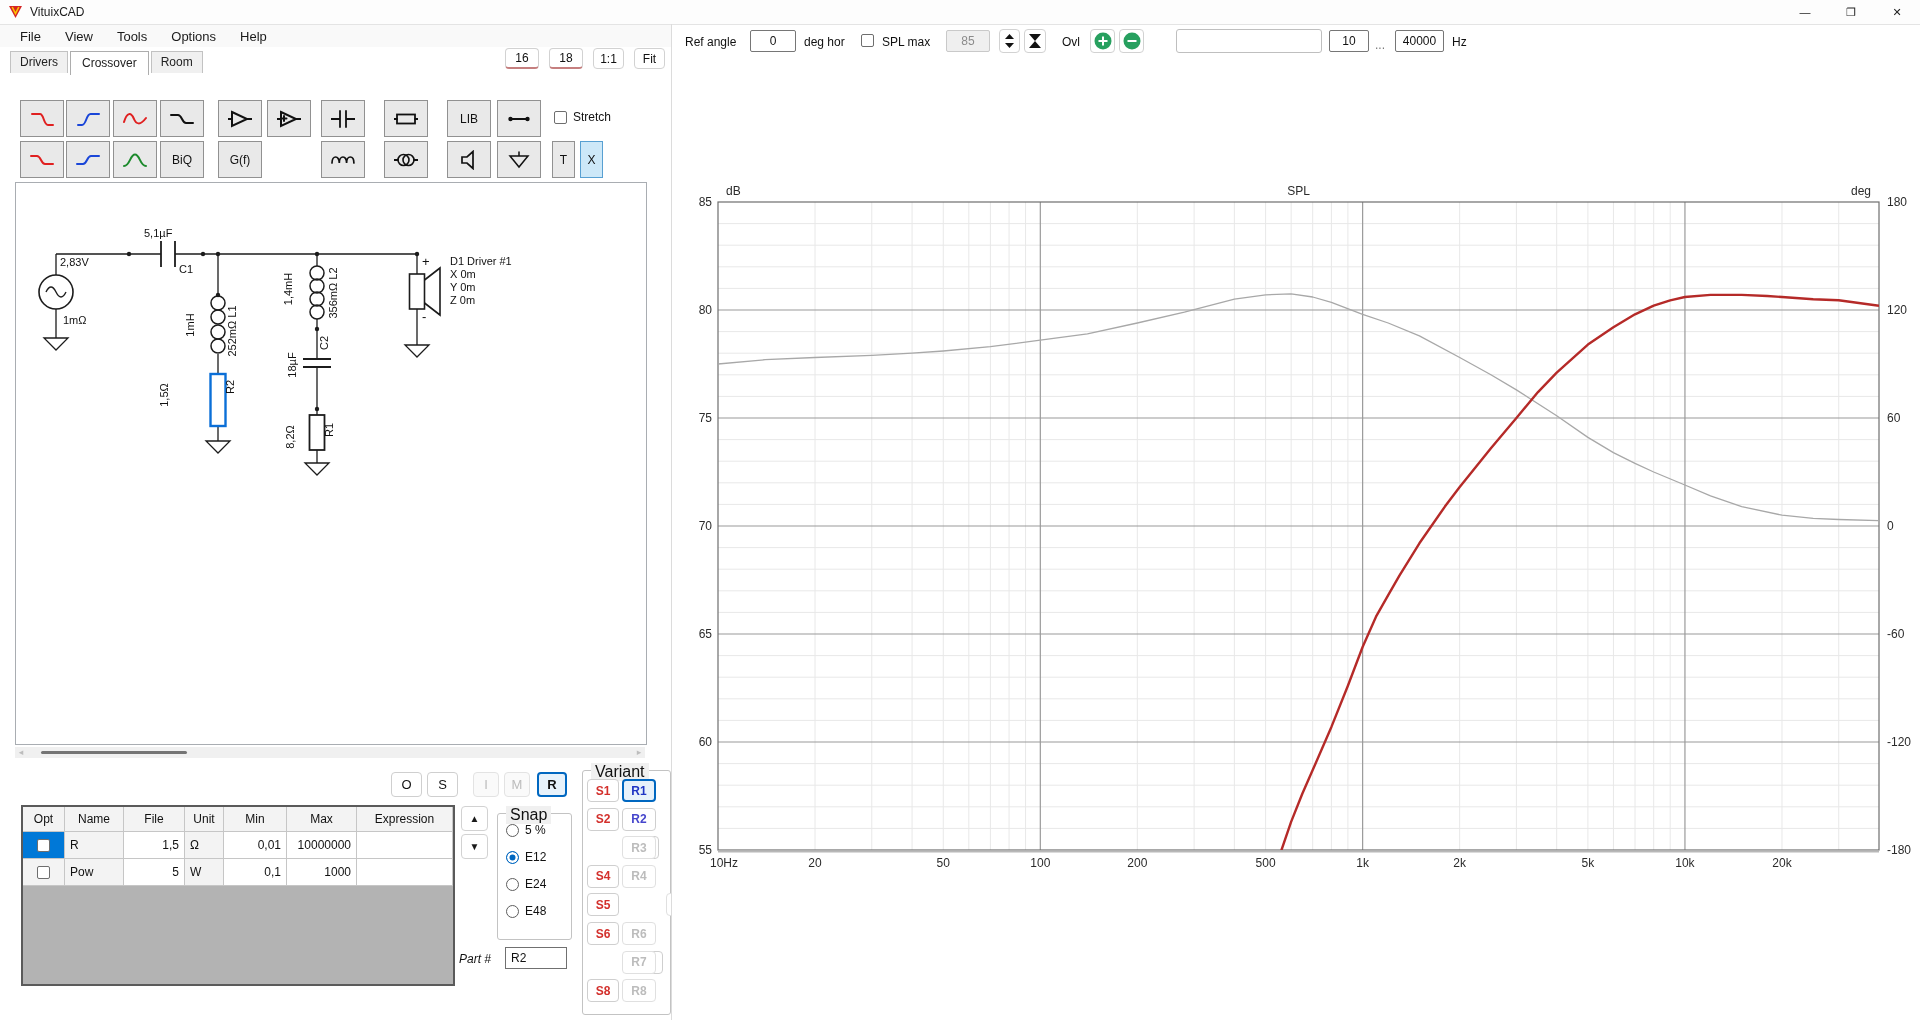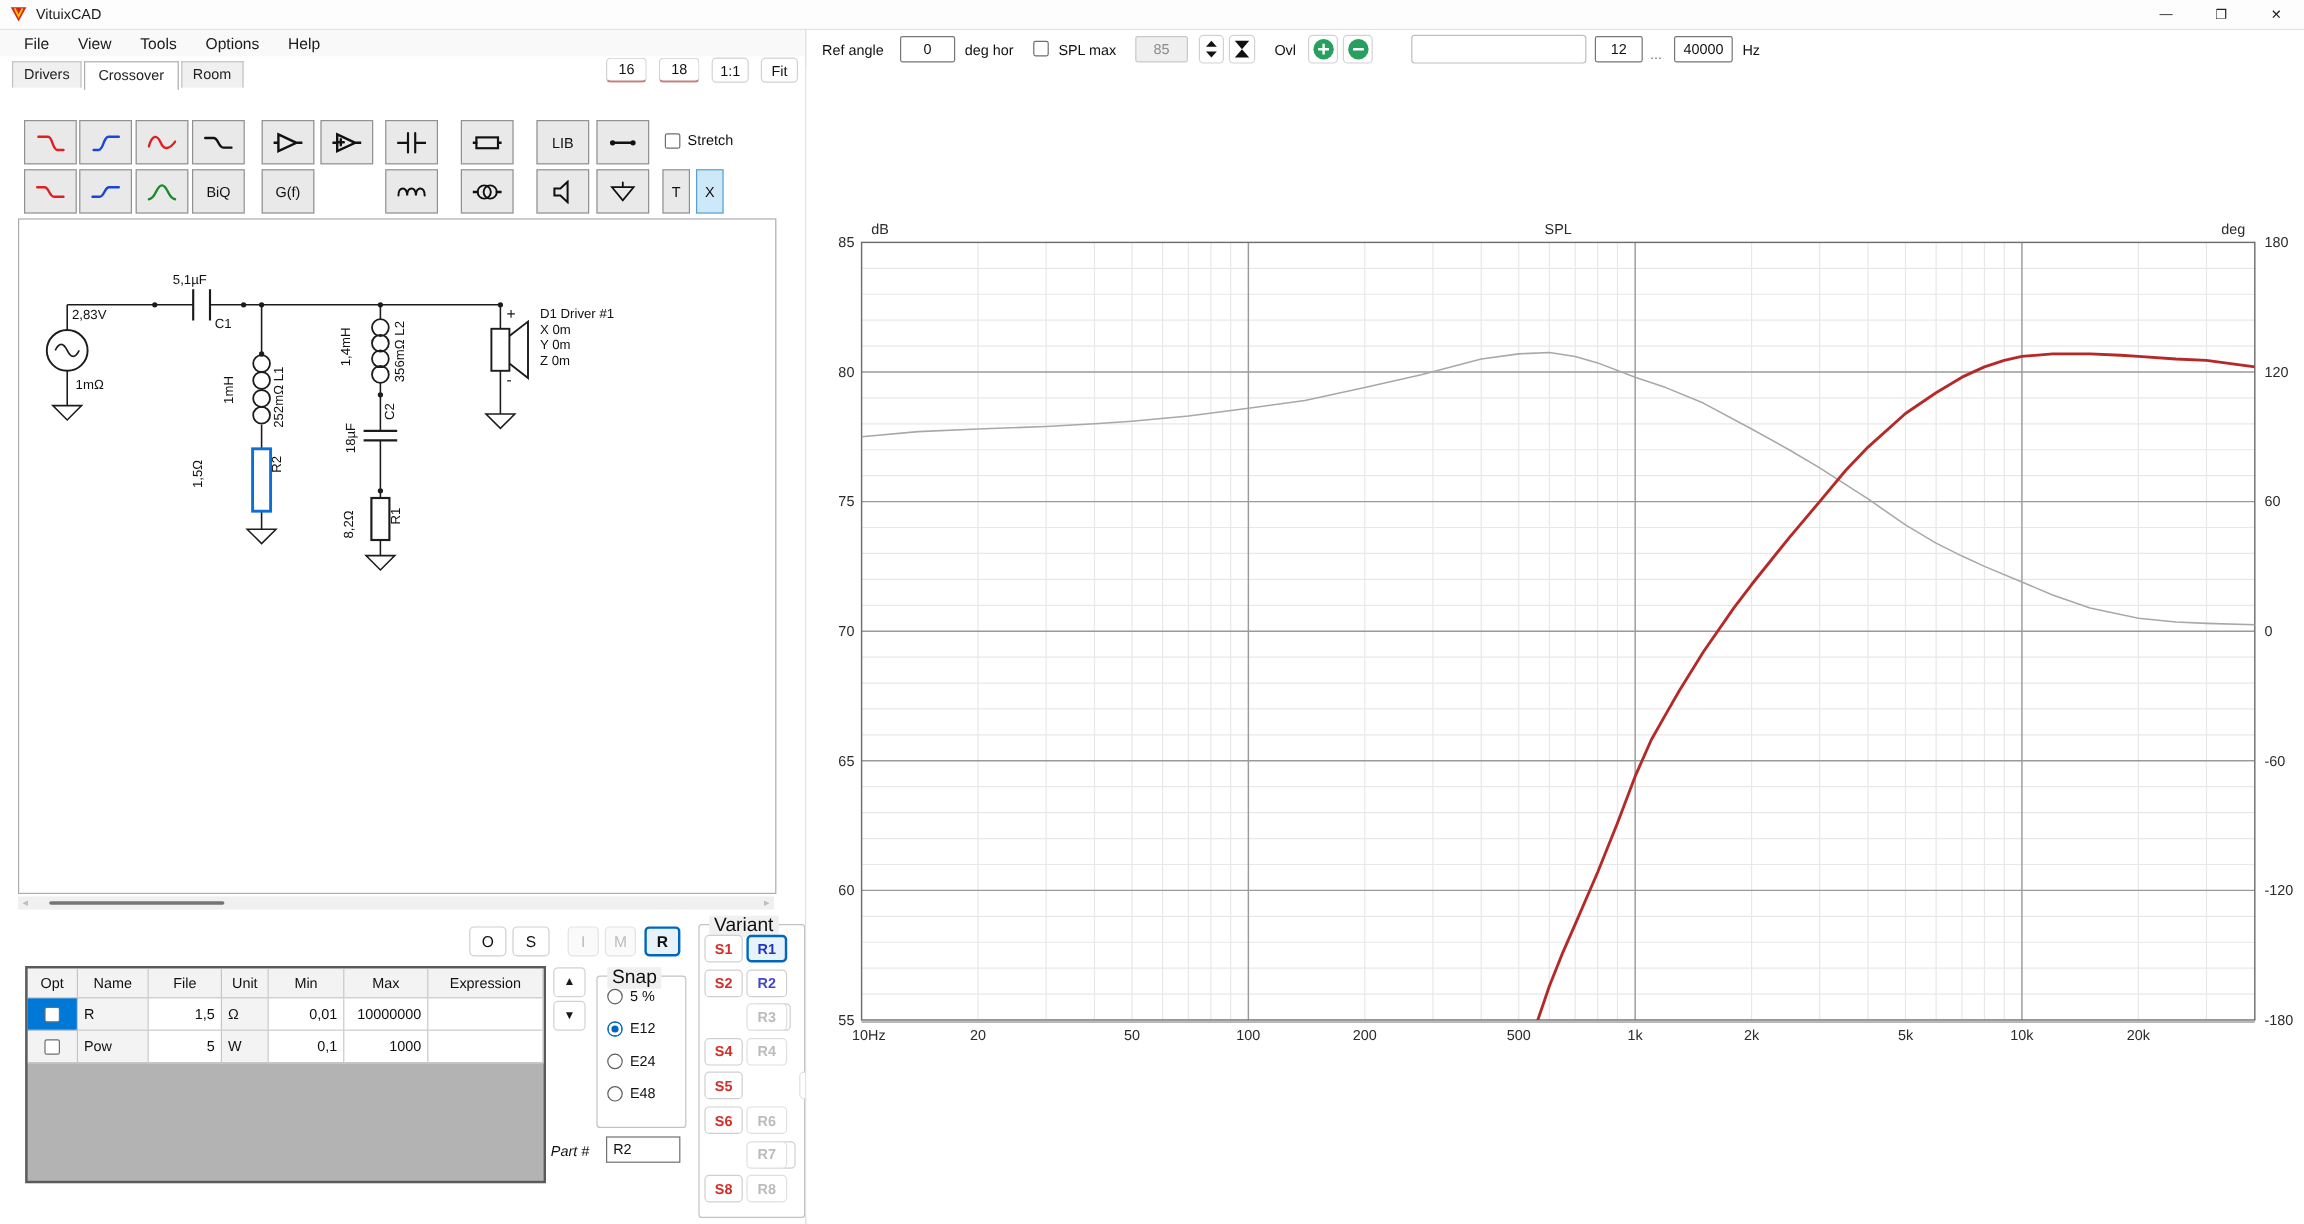--- a/index.html
+++ b/index.html
@@ -420,21 +420,21 @@
         <path d="M9,4.5 V13.5 M4.5,9 H13.5" stroke="#fff" stroke-width="2"></path>
       </svg>
   </div>
   <div class="sqbtn" style="left:1119px;top:29px;width:25px">
     <svg width="18" height="18" viewBox="0 0 18 18">
       <circle cx="9" cy="9" r="8.5" fill="#27a05f"></circle>
         <path d="M4.5,9 H13.5" stroke="#fff" stroke-width="2"></path>
       </svg>
   </div>
   <div class="combo"></div>
-  <div class="field" style="left:1329px;top:30px;width:40px">12</div>
+  <div class="field" style="left:1329px;top:30px;width:40px">10</div>
   <span class="lbl" style="left:1375px;top:38px;color:#777">...</span>
   <div class="field" style="left:1395px;top:30px;width:49px">40000</div>
   <span class="lbl" style="left:1452px;top:35px">Hz</span>
 
   <div class="chartpanel">
     <svg id="chart" width="1248" height="956" viewBox="0 0 1248 956">
         <line x1="46" y1="771.4000000000001" x2="1207" y2="771.4000000000001" stroke="#e8e8e8" stroke-width="1"></line>
         <line x1="46" y1="749.8000000000001" x2="1207" y2="749.8000000000001" stroke="#e8e8e8" stroke-width="1"></line>
         <line x1="46" y1="728.2" x2="1207" y2="728.2" stroke="#e8e8e8" stroke-width="1"></line>
         <line x1="46" y1="706.6" x2="1207" y2="706.6" stroke="#e8e8e8" stroke-width="1"></line>

